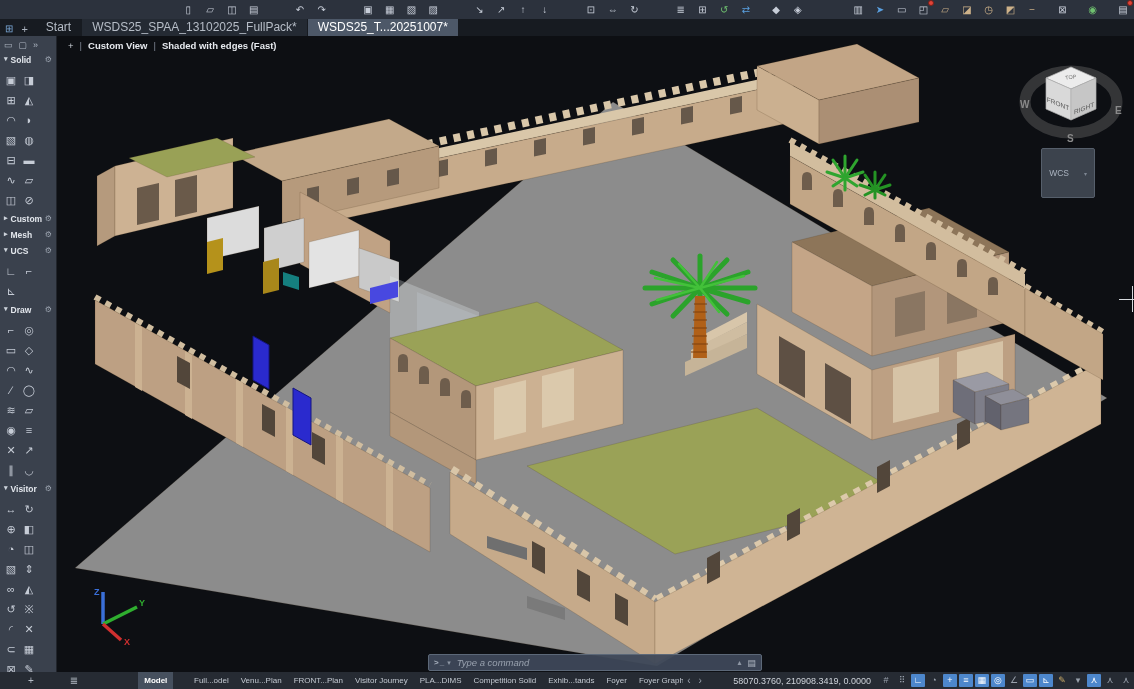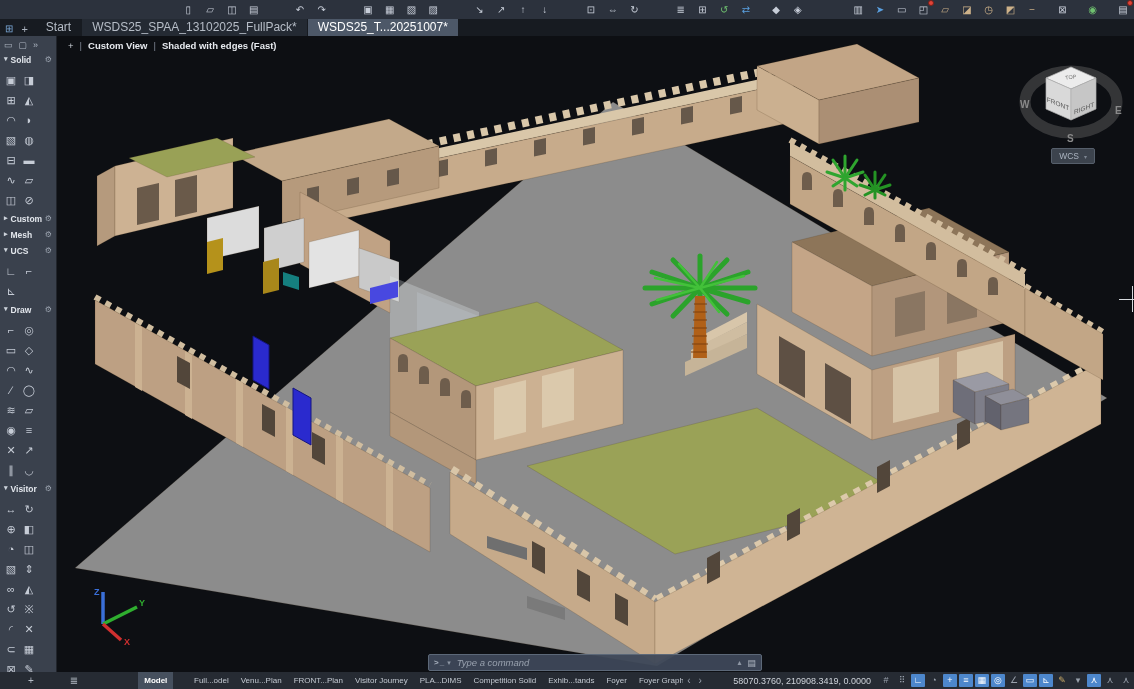--- a/index.html
+++ b/index.html
@@ -49,21 +49,21 @@
   .vp-svg { position:absolute; inset:0; }
   svg .edged { stroke:rgba(60,40,20,.28); stroke-width:.6; }
   .vp-controls { position:absolute; top:4px; left:11px; z-index:10; display:flex; gap:6px;
                  color:#e6e9ee; font-size:9.5px; font-weight:bold; align-items:center; }
   .vp-controls .sep { color:#7e8793; font-weight:normal; }
   .vp-controls .plus { font-weight:normal; color:#cfd5dc; }
 
   .viewcube { position:absolute; top:12px; right:8px; width:110px; height:106px; z-index:10; }
   .wcs-pill { position:absolute; top:112px; right:39px; z-index:10; background:#3c434d;
               border:1px solid #565f6b; border-radius:2px; color:#aab3bf; font-size:8.5px;
-              padding:2px 7px; display:flex; gap:5px; align-items:center; }
+              padding:19px 7px; display:flex; gap:15px; align-items:center; }
   .ucs-axes { position:absolute; bottom:26px; left:26px; width:64px; height:64px; z-index:10; }
   .crosshair { position:absolute; top:250px; right:0; width:15px; height:26px; z-index:9; }
   .crosshair .h { position:absolute; top:13px; left:0; width:15px; height:1px; background:#d6dade; }
   .crosshair .v { position:absolute; top:0; left:13px; width:1px; height:26px; background:#d6dade; }
 
   
   .cmdbar { position:absolute; left:428px; top:654px; width:334px; height:17px; z-index:40;
             background:rgba(62,72,88,.95); border:1px solid #5c6878; border-radius:2px;
             display:flex; align-items:center; color:#a7b0bd; padding:0 5px; }
   .cmd-prompt { font-size:8px; font-weight:bold; letter-spacing:1px; }

